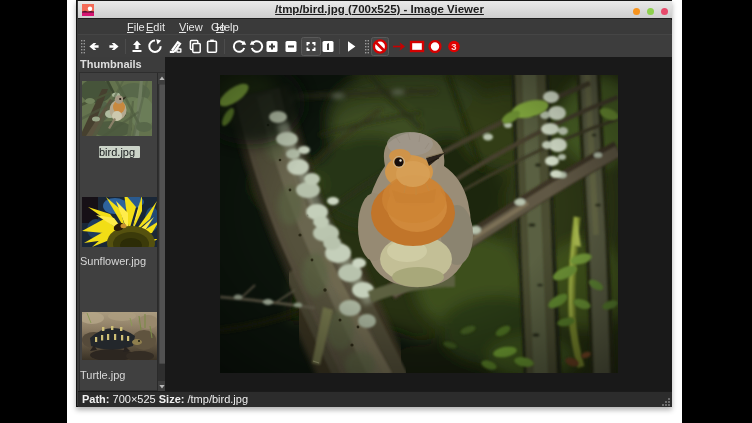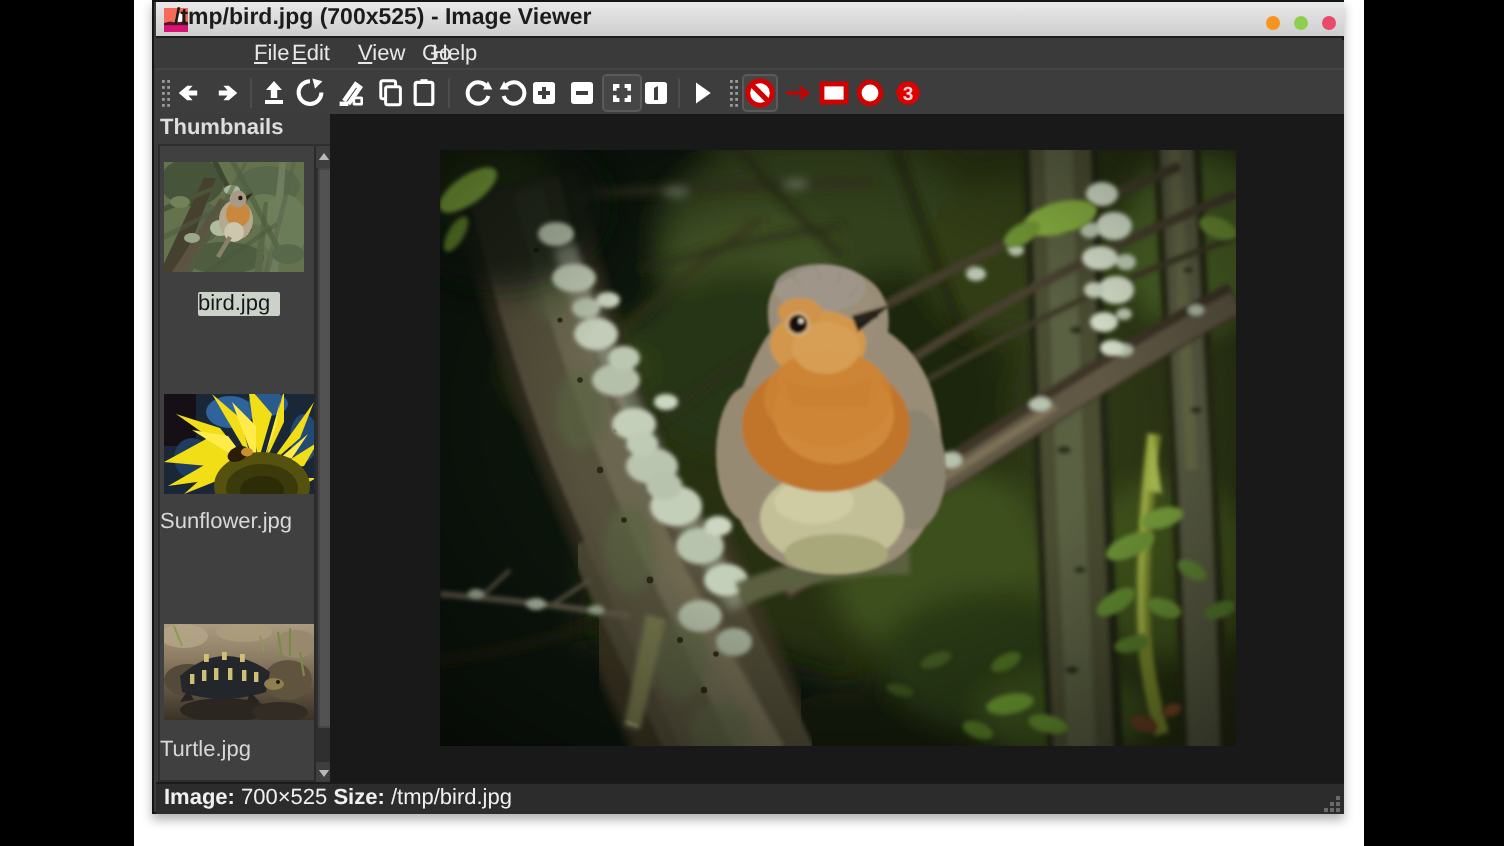--- a/index.html
+++ b/index.html
@@ -5,22 +5,22 @@
 * { margin:0; padding:0; box-sizing:border-box; }
 html,body { width:752px; height:423px; background:#000; overflow:hidden;
   font-family:"Liberation Sans", sans-serif; }
 #stage { position:relative; width:752px; height:423px; background:#000; }
 #paper { position:absolute; left:67px; top:0; width:615px; height:423px; background:#fff; }
 #win { position:absolute; left:76px; top:0; width:596px; height:407px;
   background:#3c3c3c; border:1px solid #141414;
   box-shadow:0 3px 5px rgba(0,0,0,0.3); }
 #titlebar { position:absolute; left:1px; top:0; width:594px; height:18px;
   background:linear-gradient(#e9e9e9,#cecece); border-bottom:1px solid #1e1e1e; }
-#title { position:absolute; left:0; top:2px; width:100%; text-align:left; text-indent:9px;
-  font-size:11.5px; font-weight:bold; color:#1b1b1b; letter-spacing:0; }
+#title { position:absolute; left:0; top:2px; width:100%; text-align:center; text-indent:9px;
+  font-size:11.5px; font-weight:bold; color:#1b1b1b; letter-spacing:0;text-decoration:underline; }
 .dot { position:absolute; top:6.5px; width:7px; height:7px; border-radius:50%; }
 #menubar { position:absolute; left:1px; top:19px; width:594px; height:14px; background:#3a3a3a; }
 .menu { position:absolute; top:1px; font-size:11px; color:#e8e8e8;margin-left:44px; }
 .menu u { text-decoration-thickness:1px; text-underline-offset:1px; }
 #toolbar { position:absolute; left:1px; top:33px; width:594px; height:23px;
   background:#3d3d3d; border-top:1px solid #454545; }
 .ti { position:absolute; top:0; height:23px; display:flex; align-items:center; justify-content:center; }
 #sidebar { position:absolute; left:1px; top:56px; width:87px; height:334px; background:#3c3c3c; }
 #thumbhead { position:absolute; left:2px; top:1px; font-size:11px; font-weight:bold; color:#dedede; }
 #thumbpanel { position:absolute; left:1px; top:15px; width:86px; height:319px;
@@ -538,21 +538,21 @@
   </g>
   <g stroke="#c08a45" stroke-width="1" opacity="0.7">
    <path d="M186 110 L184 118 M196 112 L196 120 M206 108 L209 116"></path>
   </g>
  </g>
  <rect width="398" height="298" fill="url(#vig)"></rect>
 </svg>
     </div>
   </div>
   <div id="statusbar">
-        <div class="txt"><b>Image:</b> 700×525 <b>Size:</b> /tmp/bird.jpg</div>
+        <div class="txt"><b>Path:</b> 700×525 <b>Size:</b> /tmp/bird.jpg</div>
   <svg style="position:absolute;right:1px;bottom:1px" width="9" height="9">
           <g fill="#6a6a6a">
    <rect x="6" y="1" width="2" height="2"></rect>
             <rect x="6" y="4" width="2" height="2"></rect>
             <rect x="3" y="4" width="2" height="2"></rect>
    <rect x="6" y="7" width="2" height="2"></rect>
             <rect x="3" y="7" width="2" height="2"></rect>
             <rect x="0" y="7" width="2" height="2"></rect>
   </g>
         </svg>

